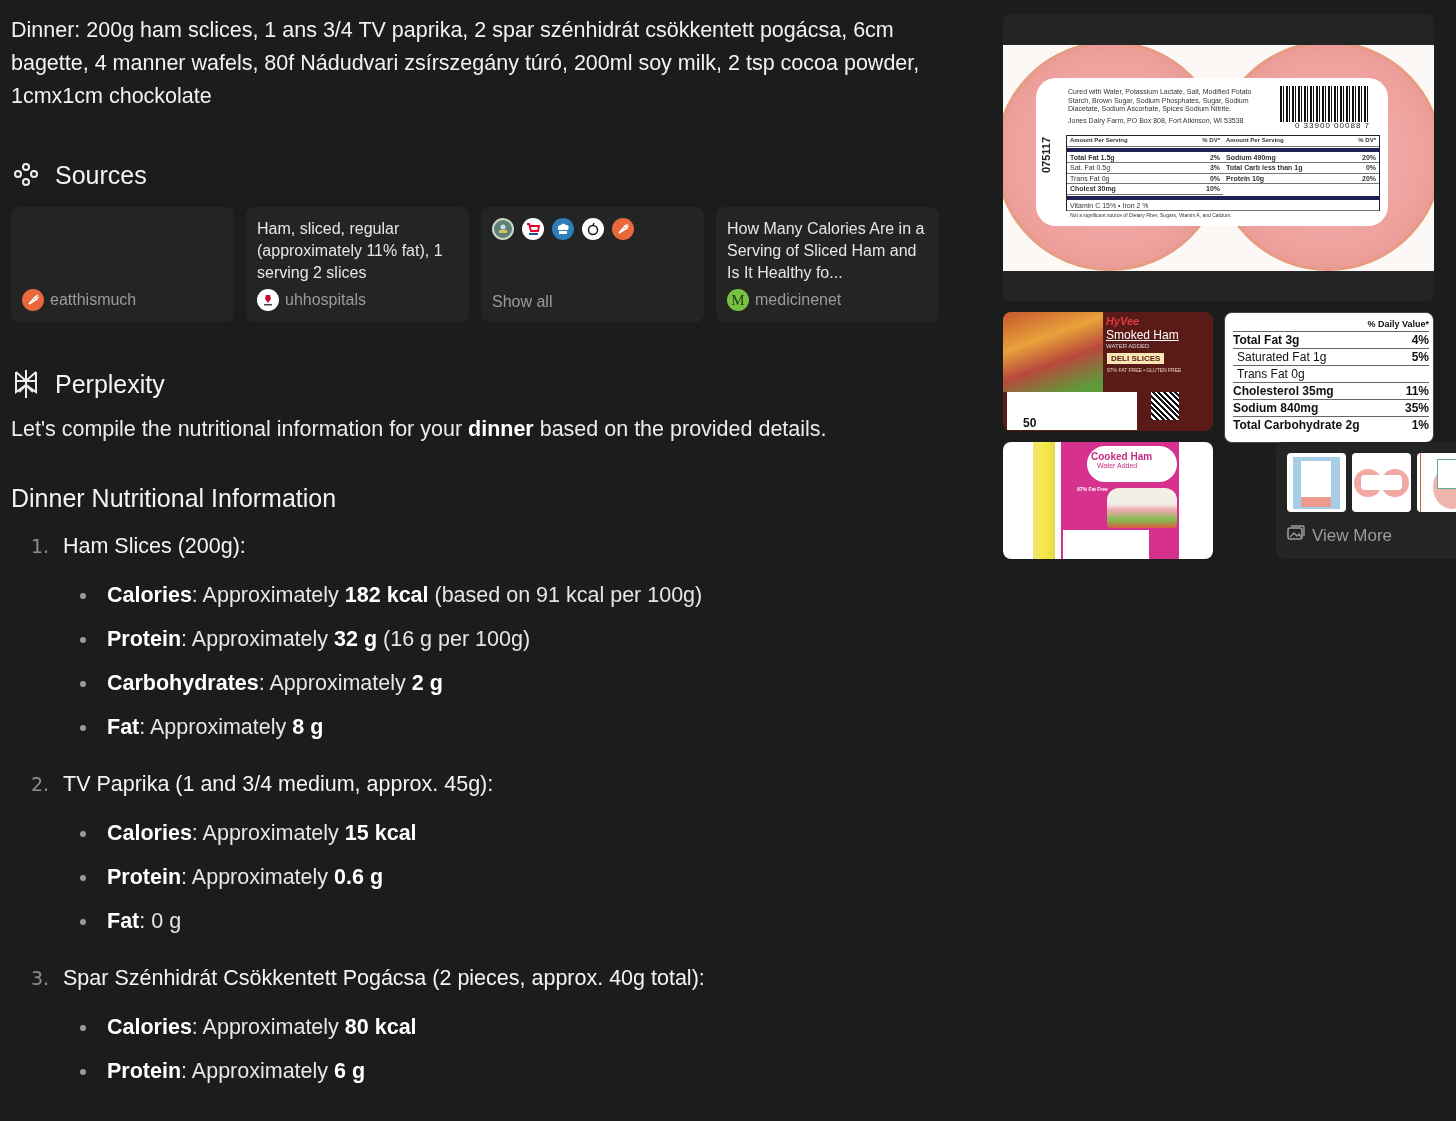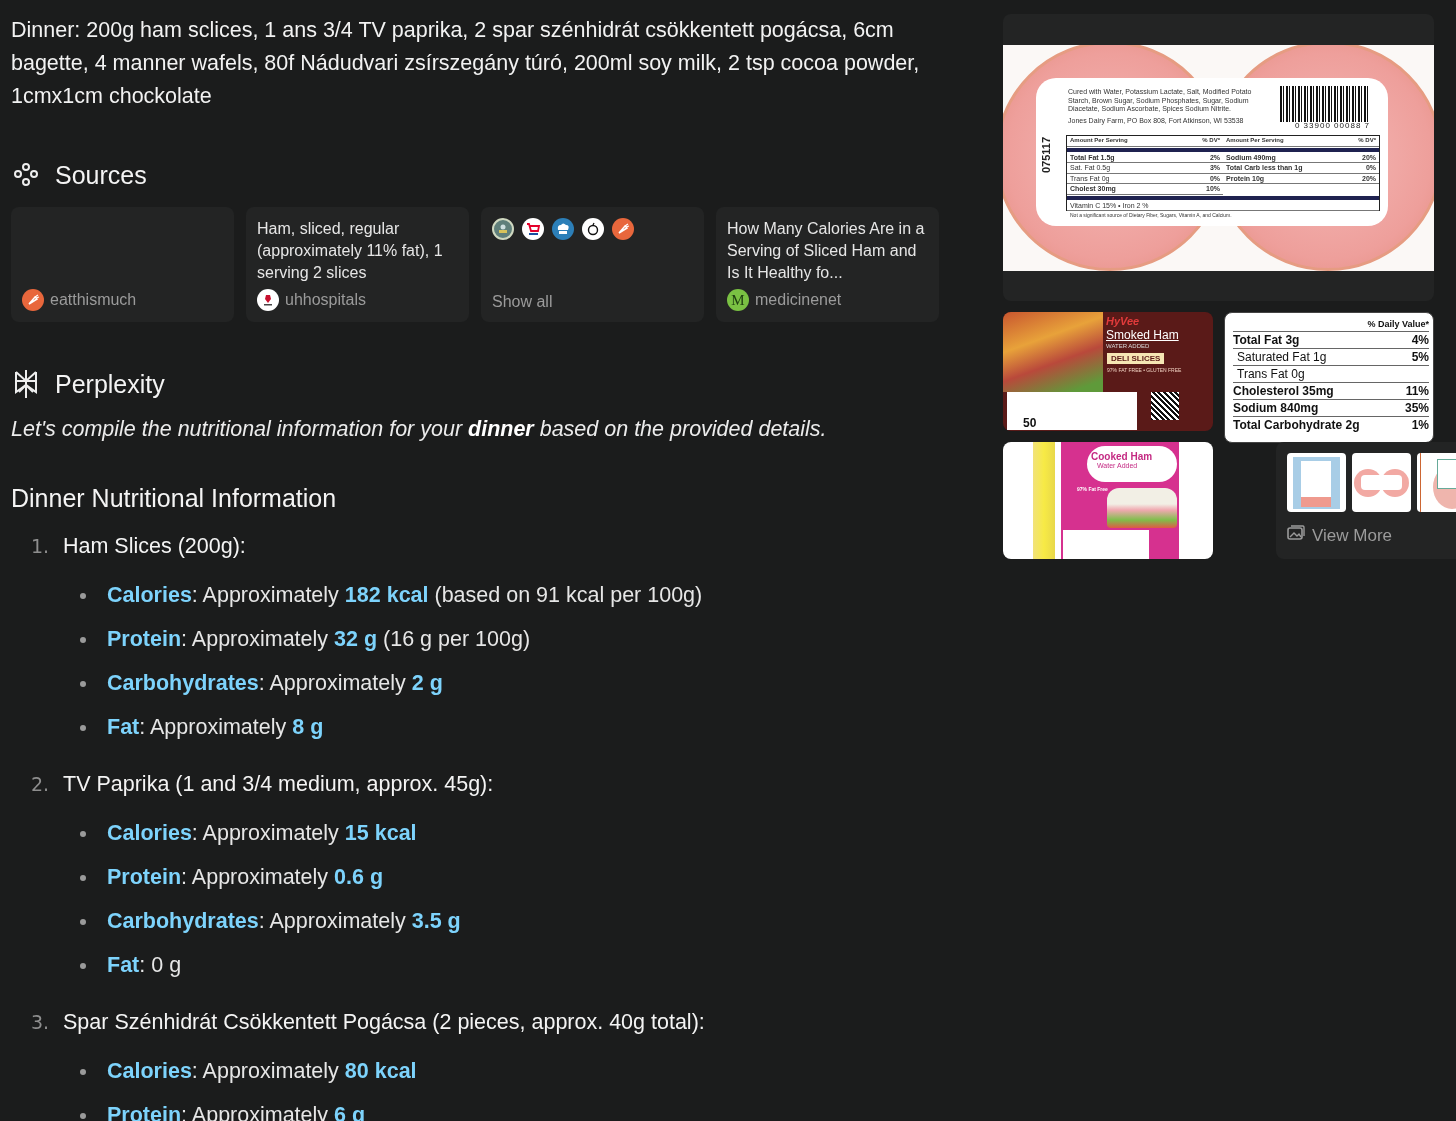--- a/index.html
+++ b/index.html
@@ -34,21 +34,21 @@
     position: absolute; left: 11px; bottom: 11px; display: flex; align-items: center; gap: 6px;
     font-size: 16px; color: #9b9b9b;
   }
   .favicon {
     width: 22px; height: 22px; border-radius: 50%; display: inline-flex;
     align-items: center; justify-content: center; font-size: 12px; font-weight: bold; color: #fff;
     flex: none;
   }
   .fav-row { display: flex; gap: 8px; }
   .intro {
-    position: absolute; left: 11px; top: 417px; font-size: 21.5px; color: #ececec; font-style: italic;
+    position: absolute; left: 11px; top: 417px; font-size: 21.5px; color: #ececec;
   }
   .intro b { font-weight: bold; color: #fff; }
   .h2 {
     position: absolute; left: 11px; top: 484px; font-size: 25px; color: #f4f4f4;
   }
   .list { position: absolute; left: 0; top: 530px; width: 940px; }
   .item-title {
     position: relative; padding-left: 63px; font-size: 21.5px; color: #f4f4f4; height: 32px; line-height: 32px;
   }
   .item-num {
@@ -56,21 +56,21 @@
   }
   .bullets { margin-top: 17px; margin-bottom: 13px; }
   .bullet {
     position: relative; padding-left: 107px; height: 44px; line-height: 32px;
     font-size: 21.5px; color: #e6e6e6;
   }
   .bullet::before {
     content: ""; position: absolute; left: 80px; top: 14px; width: 6px; height: 6px;
     border-radius: 50%; background: #9a9a9a;
   }
-  .bullet b { color: #7dd3fc; font-weight: bold; }
+  .bullet b { color: #ffffff; font-weight: bold; }
   
   .img-main {
     position: absolute; left: 1003px; top: 14px; width: 431px; height: 287px;
     background: #232424; border-radius: 8px; overflow: hidden;
   }
   .img-main .photo {
     position: absolute; left: 0; top: 31px; width: 431px; height: 226px; background: #fbf8f6; overflow: hidden;
   }
   .ham-circle {
     position: absolute; width: 230px; height: 230px; border-radius: 50%;
@@ -235,21 +235,20 @@
       <div class="bullet"><b>Carbohydrates</b><span>: Approximately </span><b>2 g</b><span></span></div>
       <div class="bullet"><b>Fat</b><span>: Approximately </span><b>8 g</b><span></span></div>
     </div>
   </div>
 
   <div>
     <div class="item-title"><span class="item-num">2.</span><span>TV Paprika (1 and 3/4 medium, approx. 45g):</span></div>
     <div class="bullets">
       <div class="bullet"><b>Calories</b><span>: Approximately </span><b>15 kcal</b></div>
       <div class="bullet"><b>Protein</b><span>: Approximately </span><b>0.6 g</b></div>
-      <div class="bullet"><b>Carbohydrates</b><span>: Approximately </span><b>3.5 g</b></div>
       <div class="bullet"><b>Fat</b><span>: 0 g</span></div>
     </div>
   </div>
 
   <div>
     <div class="item-title"><span class="item-num">3.</span><span>Spar Szénhidrát Csökkentett Pogácsa (2 pieces, approx. 40g total):</span></div>
     <div class="bullets">
       <div class="bullet"><b>Calories</b><span>: Approximately </span><b>80 kcal</b></div>
       <div class="bullet"><b>Protein</b><span>: Approximately </span><b>6 g</b></div>
     </div>

